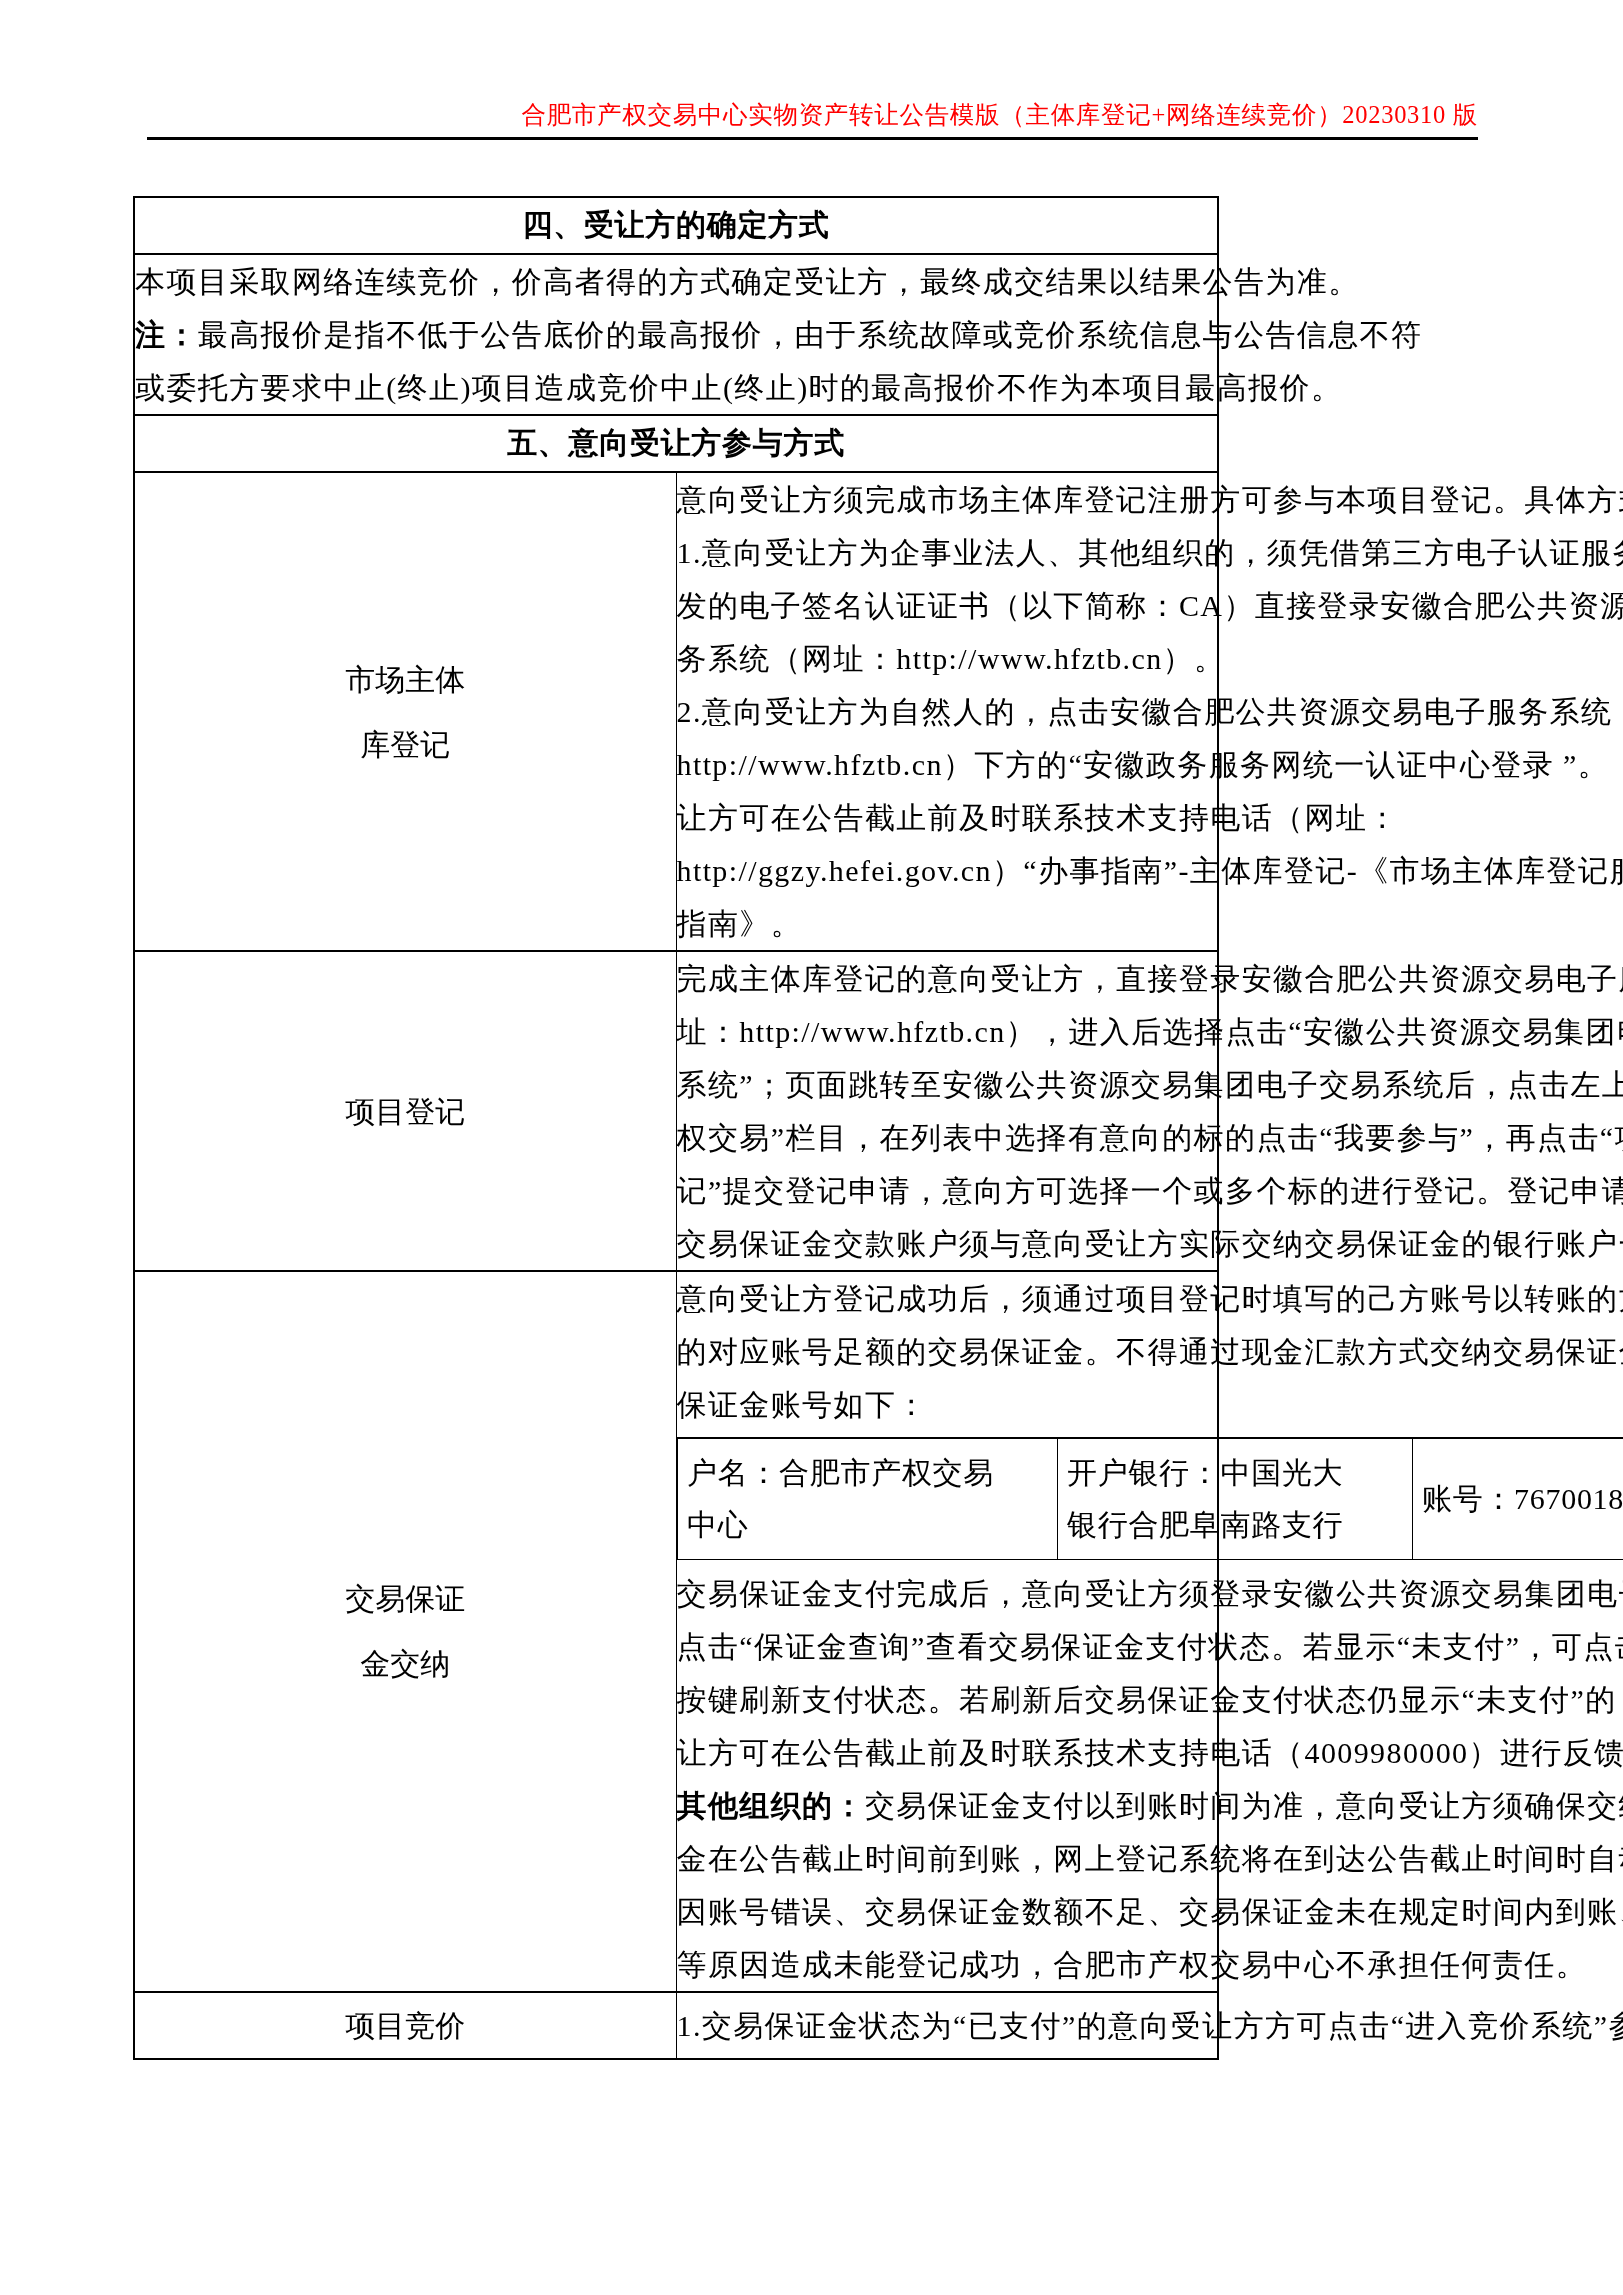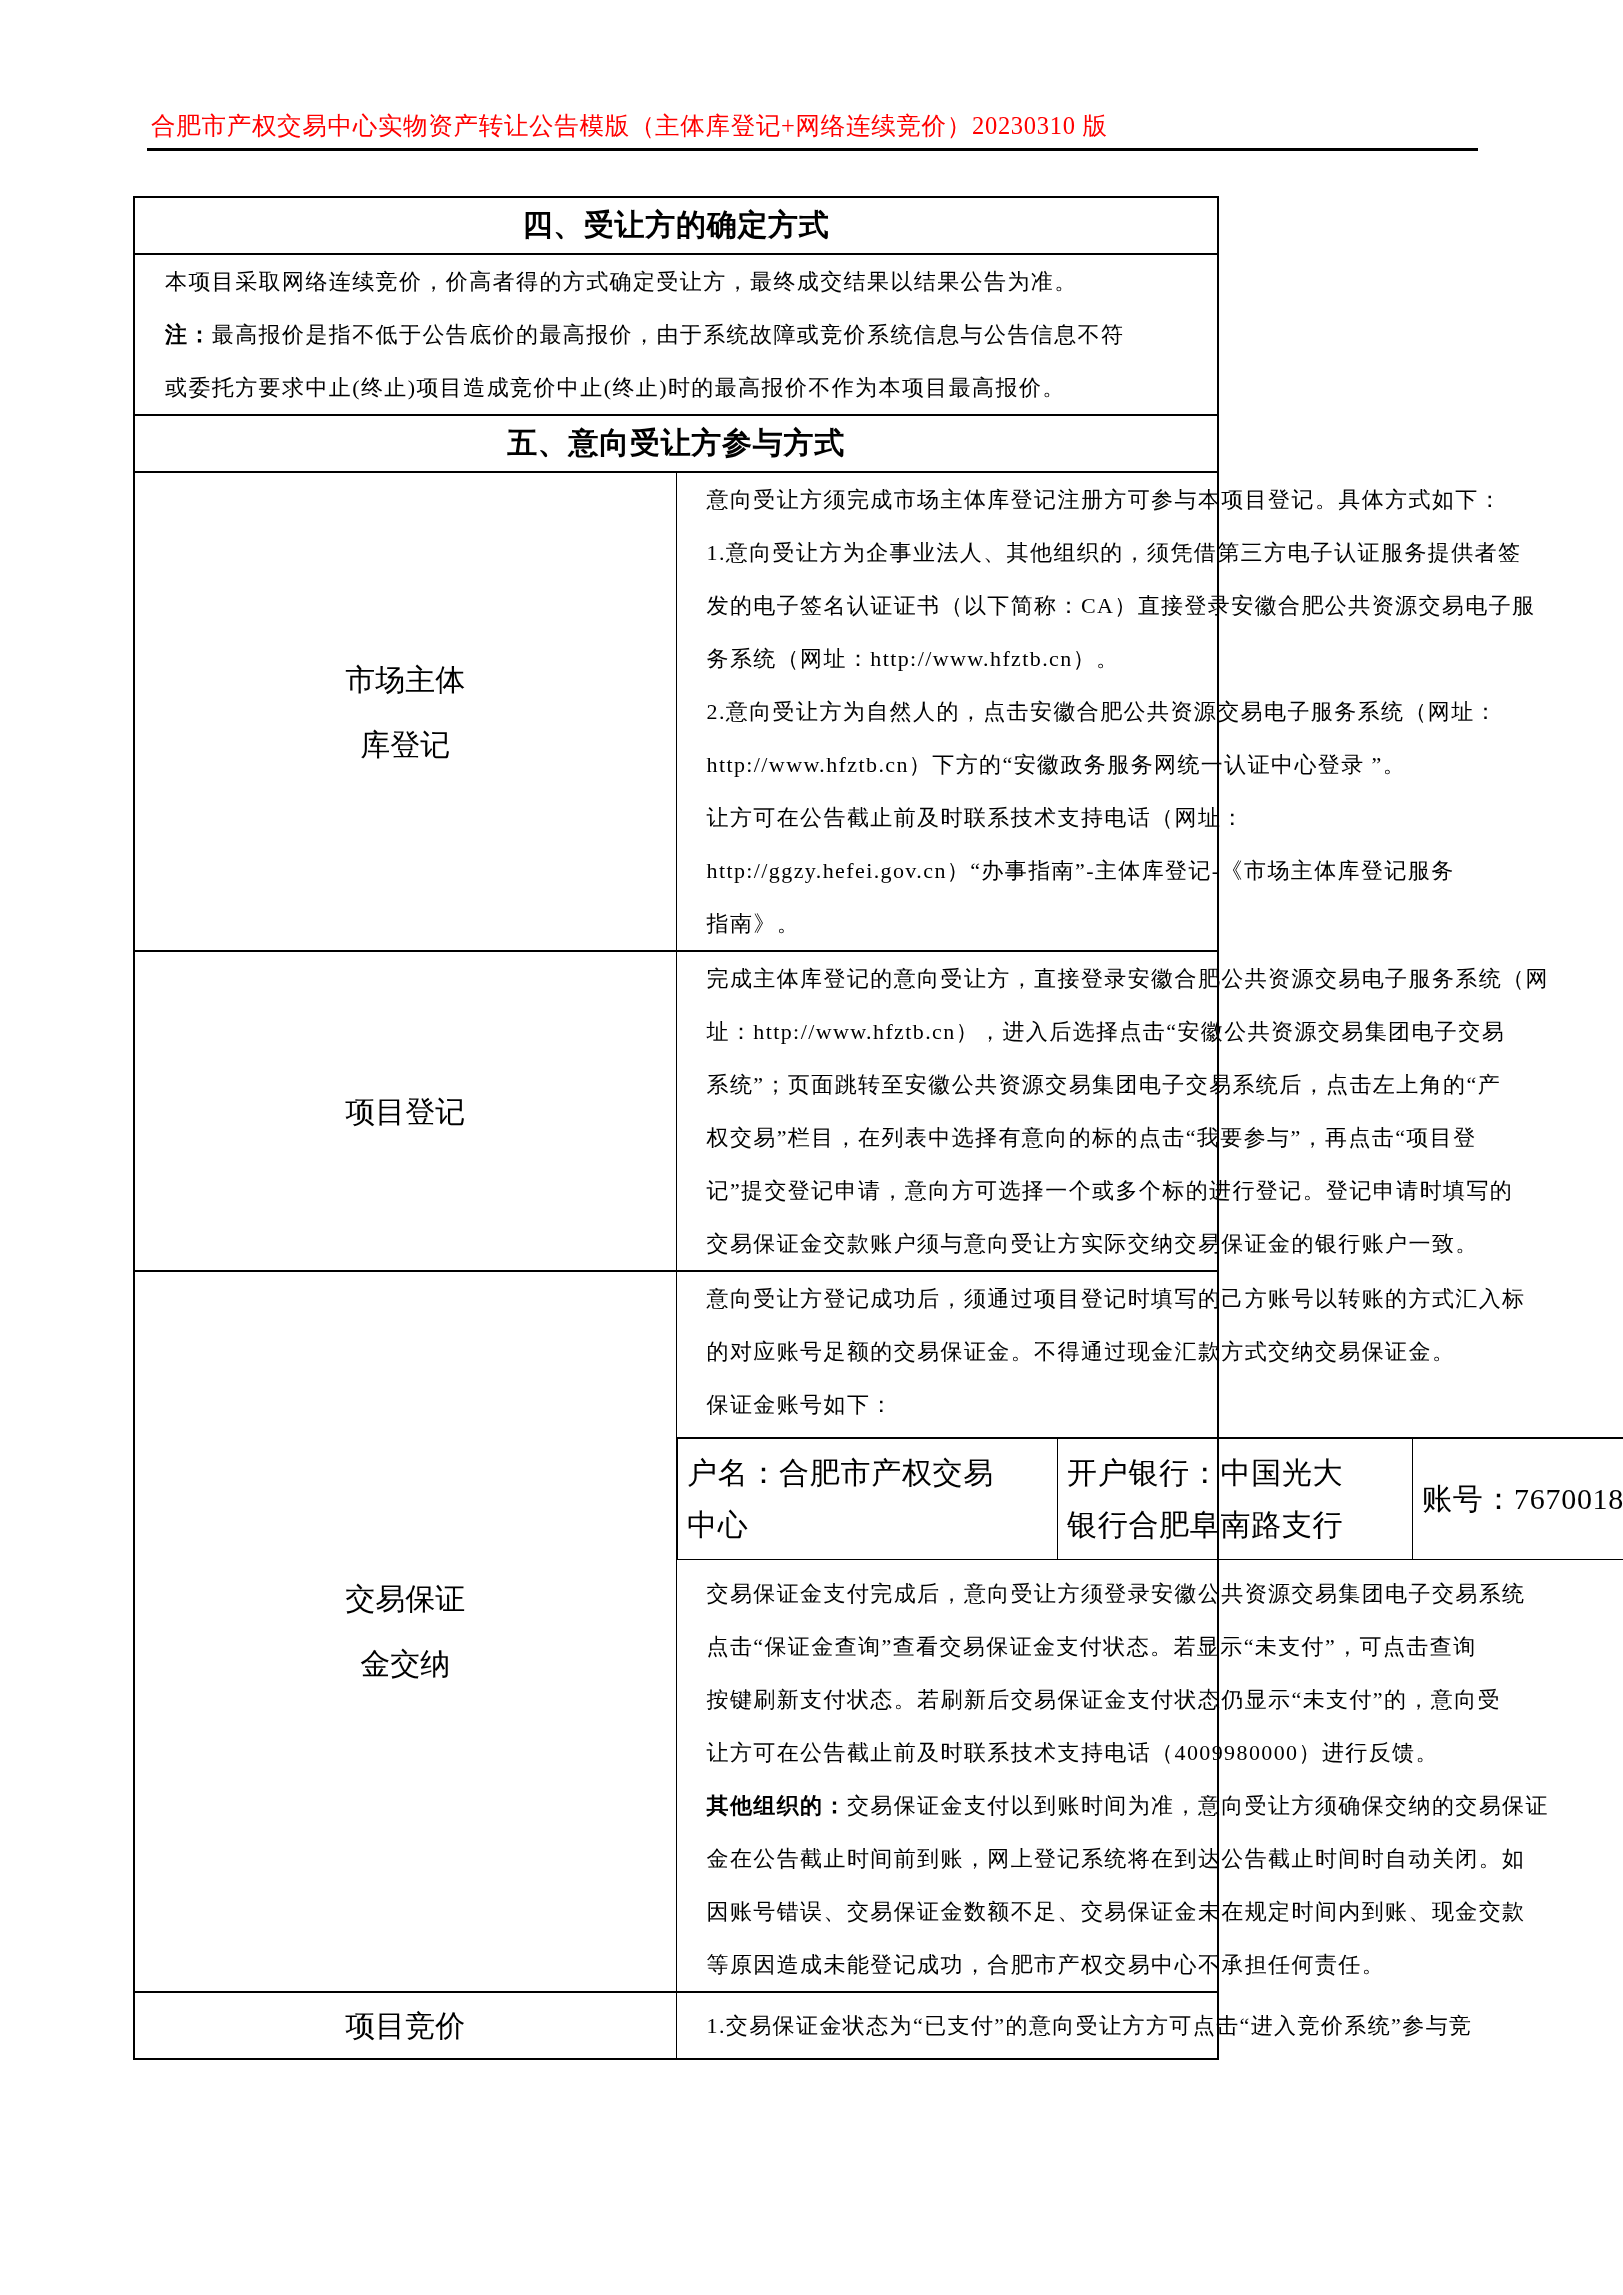--- a/index.html
+++ b/index.html
@@ -5,21 +5,21 @@
   html,body{margin:0;padding:0;background:#888;}
   .page{
     position:relative;
     width:1623px;height:2295px;
     background:#ffffff;
     font-family:"Liberation Serif","DejaVu Serif",serif;
     color:#000;
     overflow:hidden;
   }
   
-  .doc-header{position:absolute;top:109px;left:147px;width:1331px;}
+  .doc-header{position:absolute;top:98px;left:147px;width:1331px;text-align:right;}
   .doc-header-title{
     font-size:24.5px;line-height:33px;letter-spacing:0.7px;
     padding-left:4.1px;white-space:nowrap;
   }
   .doc-header-rule{height:0;border-top:3.4px solid #000;margin-top:5.5px;}
 
   
   .main-table{
     position:absolute;top:196px;left:133px;width:1086px;
     border-collapse:collapse;table-layout:fixed;
@@ -32,22 +32,22 @@
     border-right:1.4px solid #000;
     margin-left:37px;
   }
   .lab-line{line-height:65px;height:65px;white-space:nowrap;}
   .sec-title{
     height:55px;text-align:center;font-weight:bold;
     font-size:30px;letter-spacing:0.7px;
   }
   .body-cell{padding:6.8px 11px 5.5px 11px;vertical-align:top;}
   .tline{
-    height:53px;line-height:53px;font-size:22px;letter-spacing:1.4px;
-    white-space:nowrap;overflow:visible;padding-left:30px;
+    height:53px;line-height:53px;font-size:30px;letter-spacing:1.4px;
+    white-space:nowrap;overflow:visible;
   }
   .bold{font-weight:bold;}
 
   
   .acct-table{
     width:1174px;margin:5.5px 0 6.8px 0;border-collapse:collapse;table-layout:fixed;
   }
   .acct-table td{
     border:1.4px solid #000;padding:8.2px 9.5px;font-size:30px;vertical-align:middle;
   }

